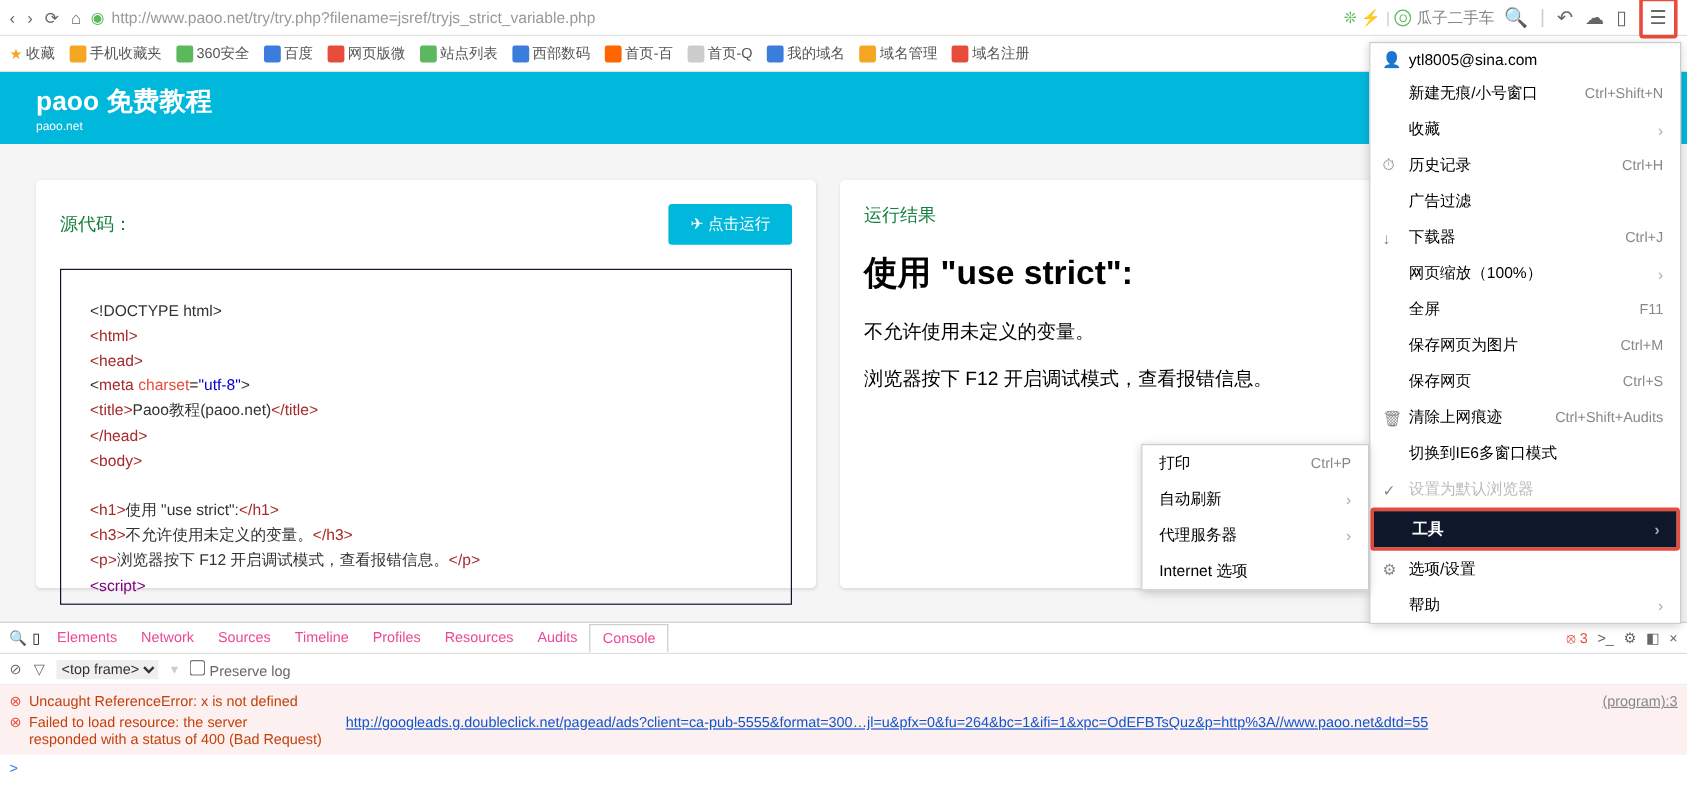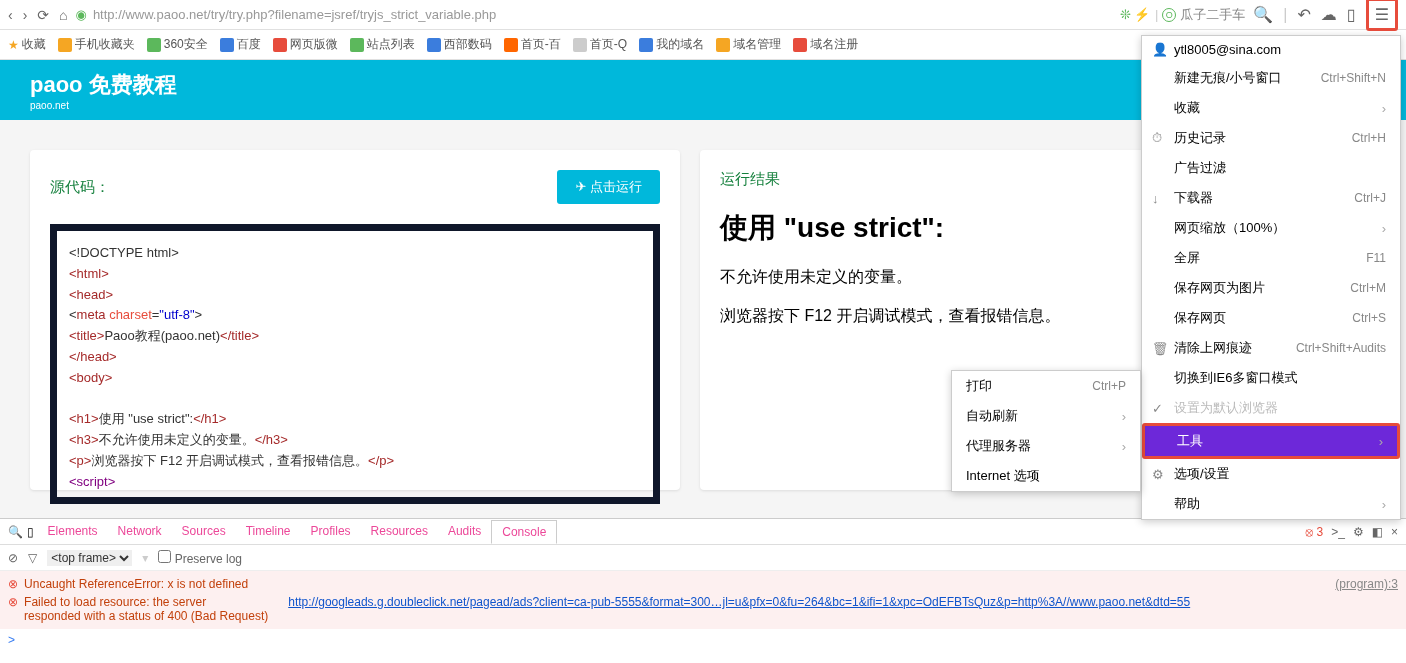--- a/index.html
+++ b/index.html
@@ -25,36 +25,36 @@
 
 
 .content { display: flex; gap: 20px; padding: 30px; background: #f5f5f5; height: 400px; }
 .card { background: #fff; border-radius: 4px; padding: 20px; box-shadow: 0 1px 3px rgba(0,0,0,0.1); }
 .card-left { width: 650px; }
 .card-right { flex: 1; }
 .card-header { display: flex; justify-content: space-between; align-items: center; margin-bottom: 20px; }
 .card-title { font-size: 15px; color: #15803d; }
 .run-btn { background: #00b8db; color: #fff; padding: 8px 18px; border: none; border-radius: 3px; font-size: 13px; cursor: pointer; }
 
-.code-area { font-family: Consolas, monospace; font-size: 13px; line-height: 1.6; color: #333; border: 7px solid #0f172a; padding: 4px; height: 280px; overflow-y: scroll; position: relative; }
+.code-area { font-family: Consolas, monospace; font-size: 13px; line-height: 1.6; color: #333; border: 1px solid #0f172a; padding: 16px; height: 280px; overflow-y: scroll; position: relative; }
 .code-inner { padding: 8px; }
 .tag-brown { color: #a52a2a; }
 .attr-red { color: #e74c3c; }
 .val-blue { color: #0000cd; }
 .tag-purple { color: #800080; }
 .script-green { color: #008000; }
 
 .result-area { font-family: SimSun, serif; }
 .result-h1 { font-size: 28px; font-weight: bold; margin-bottom: 20px; }
 .result-p { font-size: 16px; margin-bottom: 18px; }
 
 
 .main-menu { position: absolute; right: 5px; top: 35px; width: 260px; background: #fff; border: 1px solid #ccc; box-shadow: 0 2px 8px rgba(0,0,0,0.2); z-index: 100; font-size: 13px; }
 .menu-item { display: flex; align-items: center; justify-content: space-between; padding: 6px 14px 6px 32px; cursor: pointer; position: relative; }
-.menu-item.highlighted { background: #6d28d9; color: #fff; }
+.menu-item.highlighted { background: #0f172a; color: #fff; font-weight: bold; }
 .menu-item .shortcut { color: #888; font-size: 12px; }
 .menu-item.highlighted .shortcut { color: #fff; }
 .menu-icon { position: absolute; left: 10px; font-size: 13px; color: #888; }
 .menu-arrow { color: #aaa; }
 .red-box { border: 3px solid #e74c3c; border-radius: 3px; }
 
 
 .sub-menu { position: absolute; right: 265px; top: 370px; width: 190px; background: #fff; border: 1px solid #ccc; box-shadow: 0 2px 8px rgba(0,0,0,0.2); z-index: 101; font-size: 13px; }
 .sub-menu .menu-item { padding: 6px 14px; }
 

